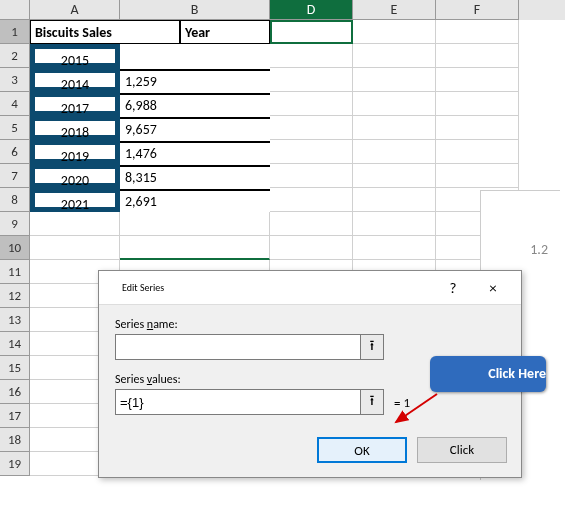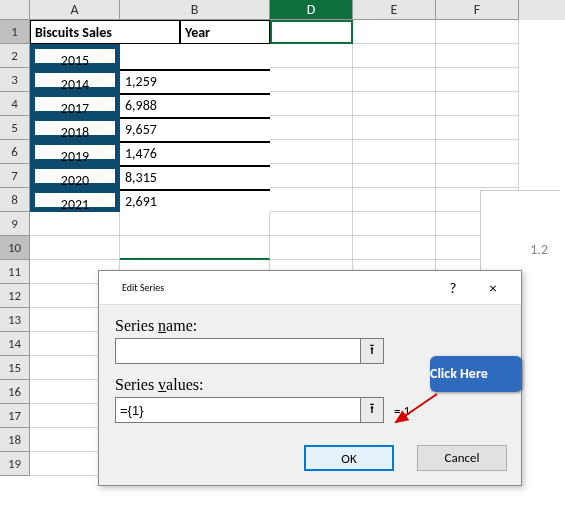--- a/index.html
+++ b/index.html
@@ -22,30 +22,30 @@
   .cD { width: 83px; }
   .cE { width: 83px; }
   .cF { width: 83px; }
   .chart-stub { position: absolute; top: 190px; left: 480px; width: 80px; height: 290px; border-left: 1px solid #ccc; border-top: 1px solid #ccc; background: #fff; }
   .chart-tick { font-size: 14px; color: #888; position: absolute; }
   .dialog { position: absolute; top: 270px; left: 98px; width: 424px; background: #f0f0f0; border: 1px solid #888; box-shadow: 2px 2px 6px rgba(0,0,0,0.25); }
   .titlebar { display: flex; align-items: center; height: 34px; padding: 0 8px; background: #fff; border-bottom: 1px solid #ddd; }
   .titlebar .title { flex: 1; font-size: 10px; margin-left: 15px; }
   .titlebar .tbtn { width: 40px; text-align: center; font-size: 15px; line-height: 34px; }
   .dlgbody { padding: 12px 16px 4px 16px; }
-  .lbl { font-size: 16px; margin-bottom: 3px; font-family: Liberation Serif, serif; }
+  .lbl { font-size: 12px; margin-bottom: 3px; }
   .lbl .u { text-decoration: underline; }
   .fieldrow { display: flex; align-items: center; margin-bottom: 12px; }
   .txtbox { flex: 0 0 246px; height: 26px; border: 1px solid #7a7a7a; background: #fff; padding: 0 4px; font-size: 13px; }
   .refbtn { width: 24px; height: 26px; border: 1px solid #7a7a7a; background: #eaeaea; display: flex; align-items: center; justify-content: center; margin-left: -1px; cursor: pointer; }
   .eq { margin-left: 10px; font-size: 13px; }
-  .btnrow { display: flex; justify-content: flex-end; gap: 23px; padding: 6px 14px 14px 14px; }
+  .btnrow { display: flex; justify-content: flex-end; gap: 10px; padding: 6px 14px 14px 14px; }
   .btn { width: 90px; height: 26px; background: #e1e1e1; border: 1px solid #adadad; text-align: center; line-height: 24px; font-size: 13px; cursor: pointer; }
   .btn.primary { border: 2px solid #0078d7; background: #e5f1fb; }
-  .callout { position: absolute; top: 356px; left: 430px; width: 92px; height: 36px; background: #2f6bbd; color: #fff; border-radius: 6px; text-align: left; line-height: 36px; font-weight: bold; font-size: 14px; box-shadow: 1px 1px 3px rgba(0,0,0,0.4); }
+  .callout { position: absolute; top: 356px; left: 430px; width: 116px; height: 36px; background: #2f6bbd; color: #fff; border-radius: 6px; text-align: right; line-height: 36px; font-weight: bold; font-size: 14px; box-shadow: 1px 1px 3px rgba(0,0,0,0.4); }
   svg.arrow { position: absolute; top: 392px; left: 392px; pointer-events: none; }
 </style>
 </head>
 <body>
 
 <div class="sheet">
   <div class="colhdr">
     <div class="rowhdr-space"></div>
     <div class="ch cA">A</div>
     <div class="ch cB">B</div>
@@ -231,21 +231,21 @@
     <div class="fieldrow">
       <input class="txtbox" value="={1}" style="">
       <div class="refbtn">
           <span>⭱</span>
         </div>
       <span class="eq">= 1</span>
     </div>
   </div>
   <div class="btnrow">
     <div class="btn primary">OK</div>
-    <div class="btn">Cancel</div>
+    <div class="btn">Click</div>
   </div>
 </div>
 
 <div class="callout">Click Here</div>
 <svg class="arrow" width="50" height="40">
   <defs>
       <marker id="ah" markerWidth="8" markerHeight="8" refX="6" refY="3" orient="auto">
         <polygon points="0,0 7,3 0,6" fill="#d40000"></polygon>
       </marker>
     </defs>

